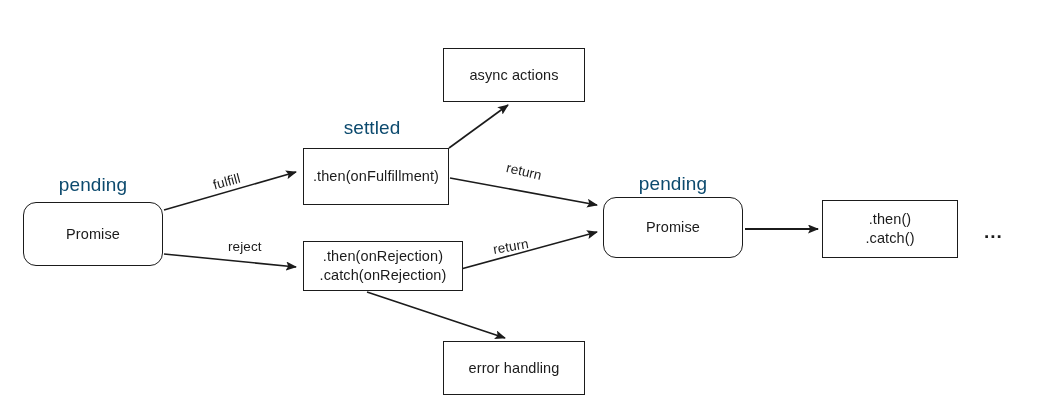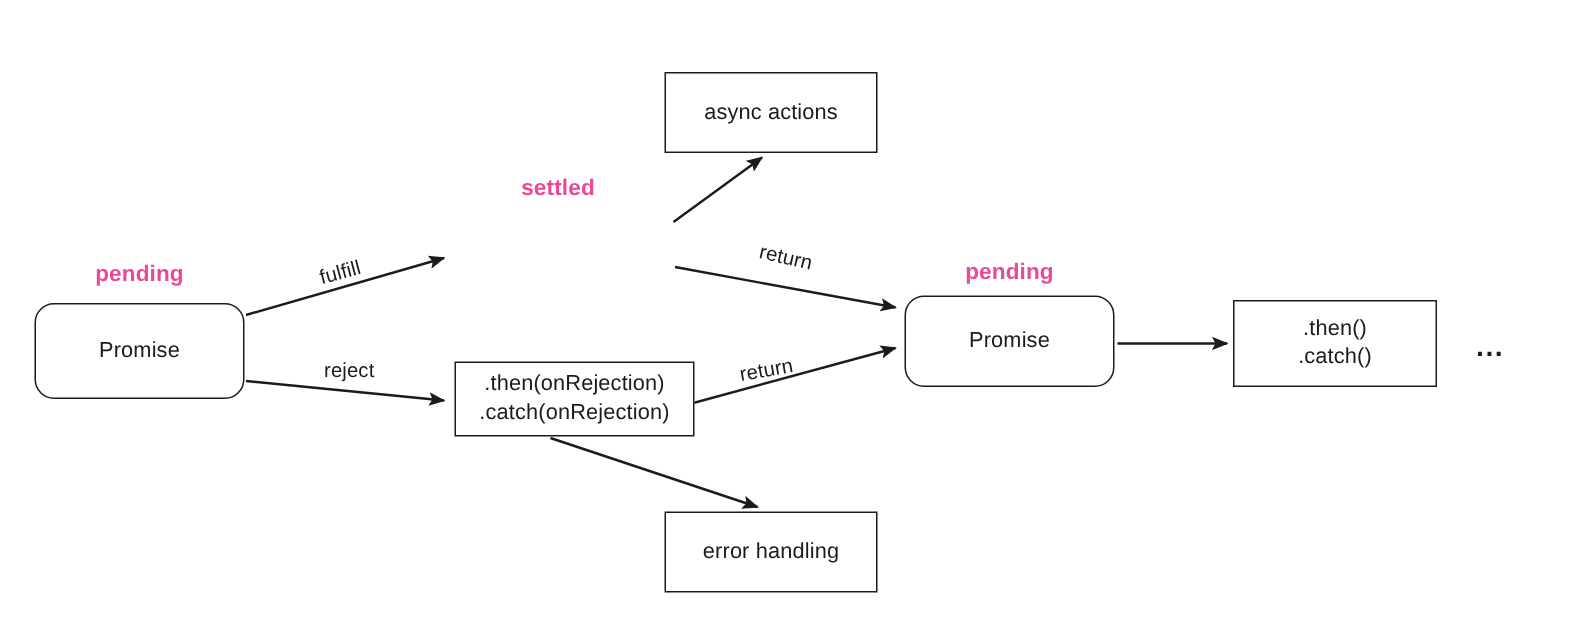--- a/index.html
+++ b/index.html
@@ -33,26 +33,25 @@
     line-height: 1.28;
     white-space: pre-line;
     letter-spacing: .1px;
   }
   .box.rounded {
     border-radius: 13px;
   }
   
   .label {
     position: absolute;
-    color: #ec4899;
-    font-size: 15px;
+    color: #0c4a6e;
+    font-size: 19px;
     line-height: 1;
     white-space: nowrap;
     letter-spacing: .1px;
-    font-weight: bold;
   }
   .label.center {
     transform: translateX(-50%);
   }
   .edge-label {
     position: absolute;
     color: #1b1b1b;
     font-size: 13.5px;
     line-height: 1;
     white-space: nowrap;
@@ -103,38 +102,39 @@
 
     <path d="M745,229 L818,229" fill="none" stroke="#1b1b1b" stroke-width="1.8" marker-end="url(#ah)"></path>
   </svg>
 
   <div class="label center" style="left:93px; top:175px;">pending</div>
 
   <div class="box rounded" style="left:23px; top:202px; width:140px; height:64px;">Promise</div>
 
   <div class="label center" style="left:372px; top:118px;">settled</div>
 
+  <div class="box" style="left:303px; top:148px; width:146px; height:57px;">.then(onFulfillment)</div>
 
   <div class="box" style="left:303px; top:241px; width:160px; height:50px;">.then(onRejection)
 .catch(onRejection)</div>
 
   <div class="box" style="left:443px; top:48px; width:142px; height:54px;">async actions</div>
 
   <div class="box" style="left:443px; top:341px; width:142px; height:54px;">error handling</div>
 
   <div class="label center" style="left:673px; top:174px;">pending</div>
 
   <div class="box rounded" style="left:603px; top:197px; width:140px; height:61px;">Promise</div>
 
   <div class="box" style="left:822px; top:200px; width:136px; height:58px;">.then()
 .catch()</div>
 
   <div class="ellipsis" style="left:984px; top:222px;">...</div>
 
   <div class="edge-label" style="left:213px; top:175px; transform:rotate(-15deg);">fulfill</div>
 
-  <div class="edge-label" style="left:216px; top:240px;">reject</div>
+  <div class="edge-label" style="left:228px; top:240px;">reject</div>
 
   <div class="edge-label" style="left:506px; top:165px; transform:rotate(13deg);">return</div>
 
   <div class="edge-label" style="left:493px; top:240px; transform:rotate(-10deg);">return</div>
 
 </div>
 
 </body></html>

